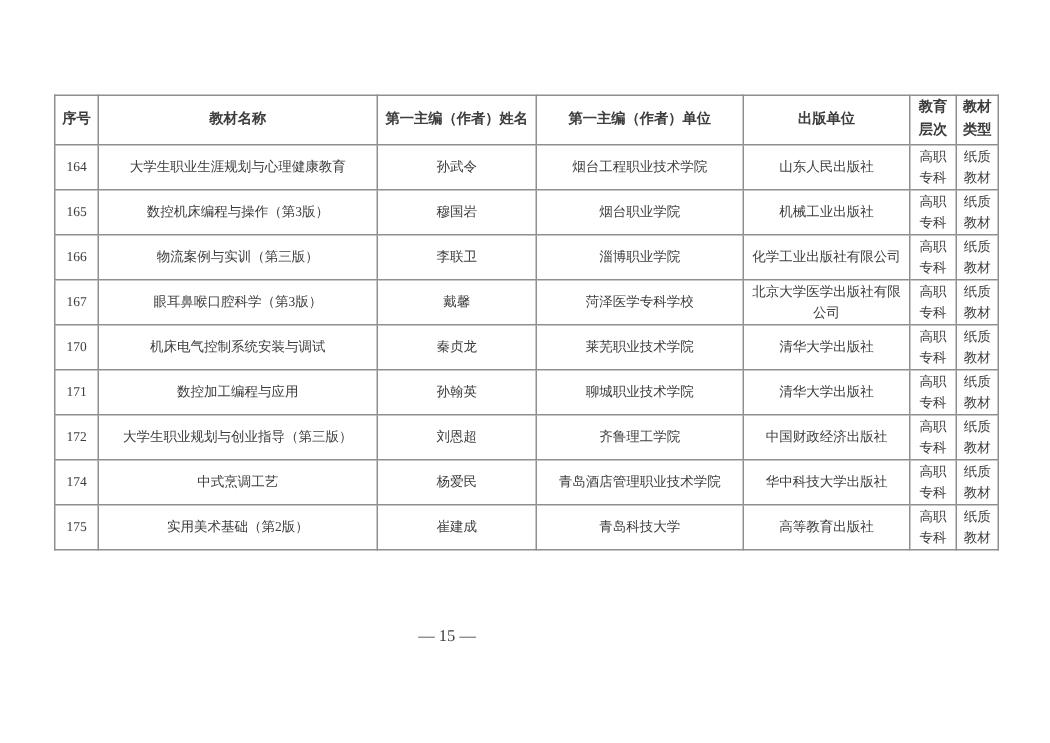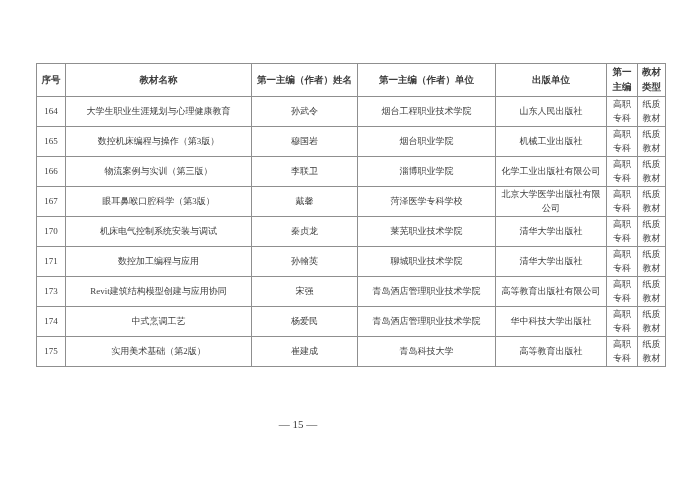--- a/index.html
+++ b/index.html
@@ -66,21 +66,21 @@
       <col style="width:31px">
       <col style="width:28px">
     </colgroup>
     <thead>
       <tr>
         <th>序号</th>
         <th>教材名称</th>
         <th>第一主编（作者）姓名</th>
         <th>第一主编（作者）单位</th>
         <th>出版单位</th>
-        <th>第一主编</th>
+        <th>教育层次</th>
         <th>教材类型</th>
       </tr>
     </thead>
     <tbody id="table-body">
         <tr>
           <td>164</td>
           <td>大学生职业生涯规划与心理健康教育</td>
           <td>孙武令</td>
           <td>烟台工程职业技术学院</td>
           <td>山东人民出版社</td>
@@ -126,25 +126,25 @@
         <tr>
           <td>171</td>
           <td>数控加工编程与应用</td>
           <td>孙翰英</td>
           <td>聊城职业技术学院</td>
           <td>清华大学出版社</td>
           <td>高职专科</td>
           <td>纸质教材</td>
         </tr>
         <tr>
-          <td>173</td>
-          <td>Revit建筑结构模型创建与应用协同</td>
-          <td>宋强</td>
-          <td>青岛酒店管理职业技术学院</td>
-          <td>高等教育出版社有限公司</td>
+          <td>172</td>
+          <td>大学生职业规划与创业指导（第三版）</td>
+          <td>刘恩超</td>
+          <td>齐鲁理工学院</td>
+          <td>中国财政经济出版社</td>
           <td>高职专科</td>
           <td>纸质教材</td>
         </tr>
         <tr>
           <td>174</td>
           <td>中式烹调工艺</td>
           <td>杨爱民</td>
           <td>青岛酒店管理职业技术学院</td>
           <td>华中科技大学出版社</td>
           <td>高职专科</td>

